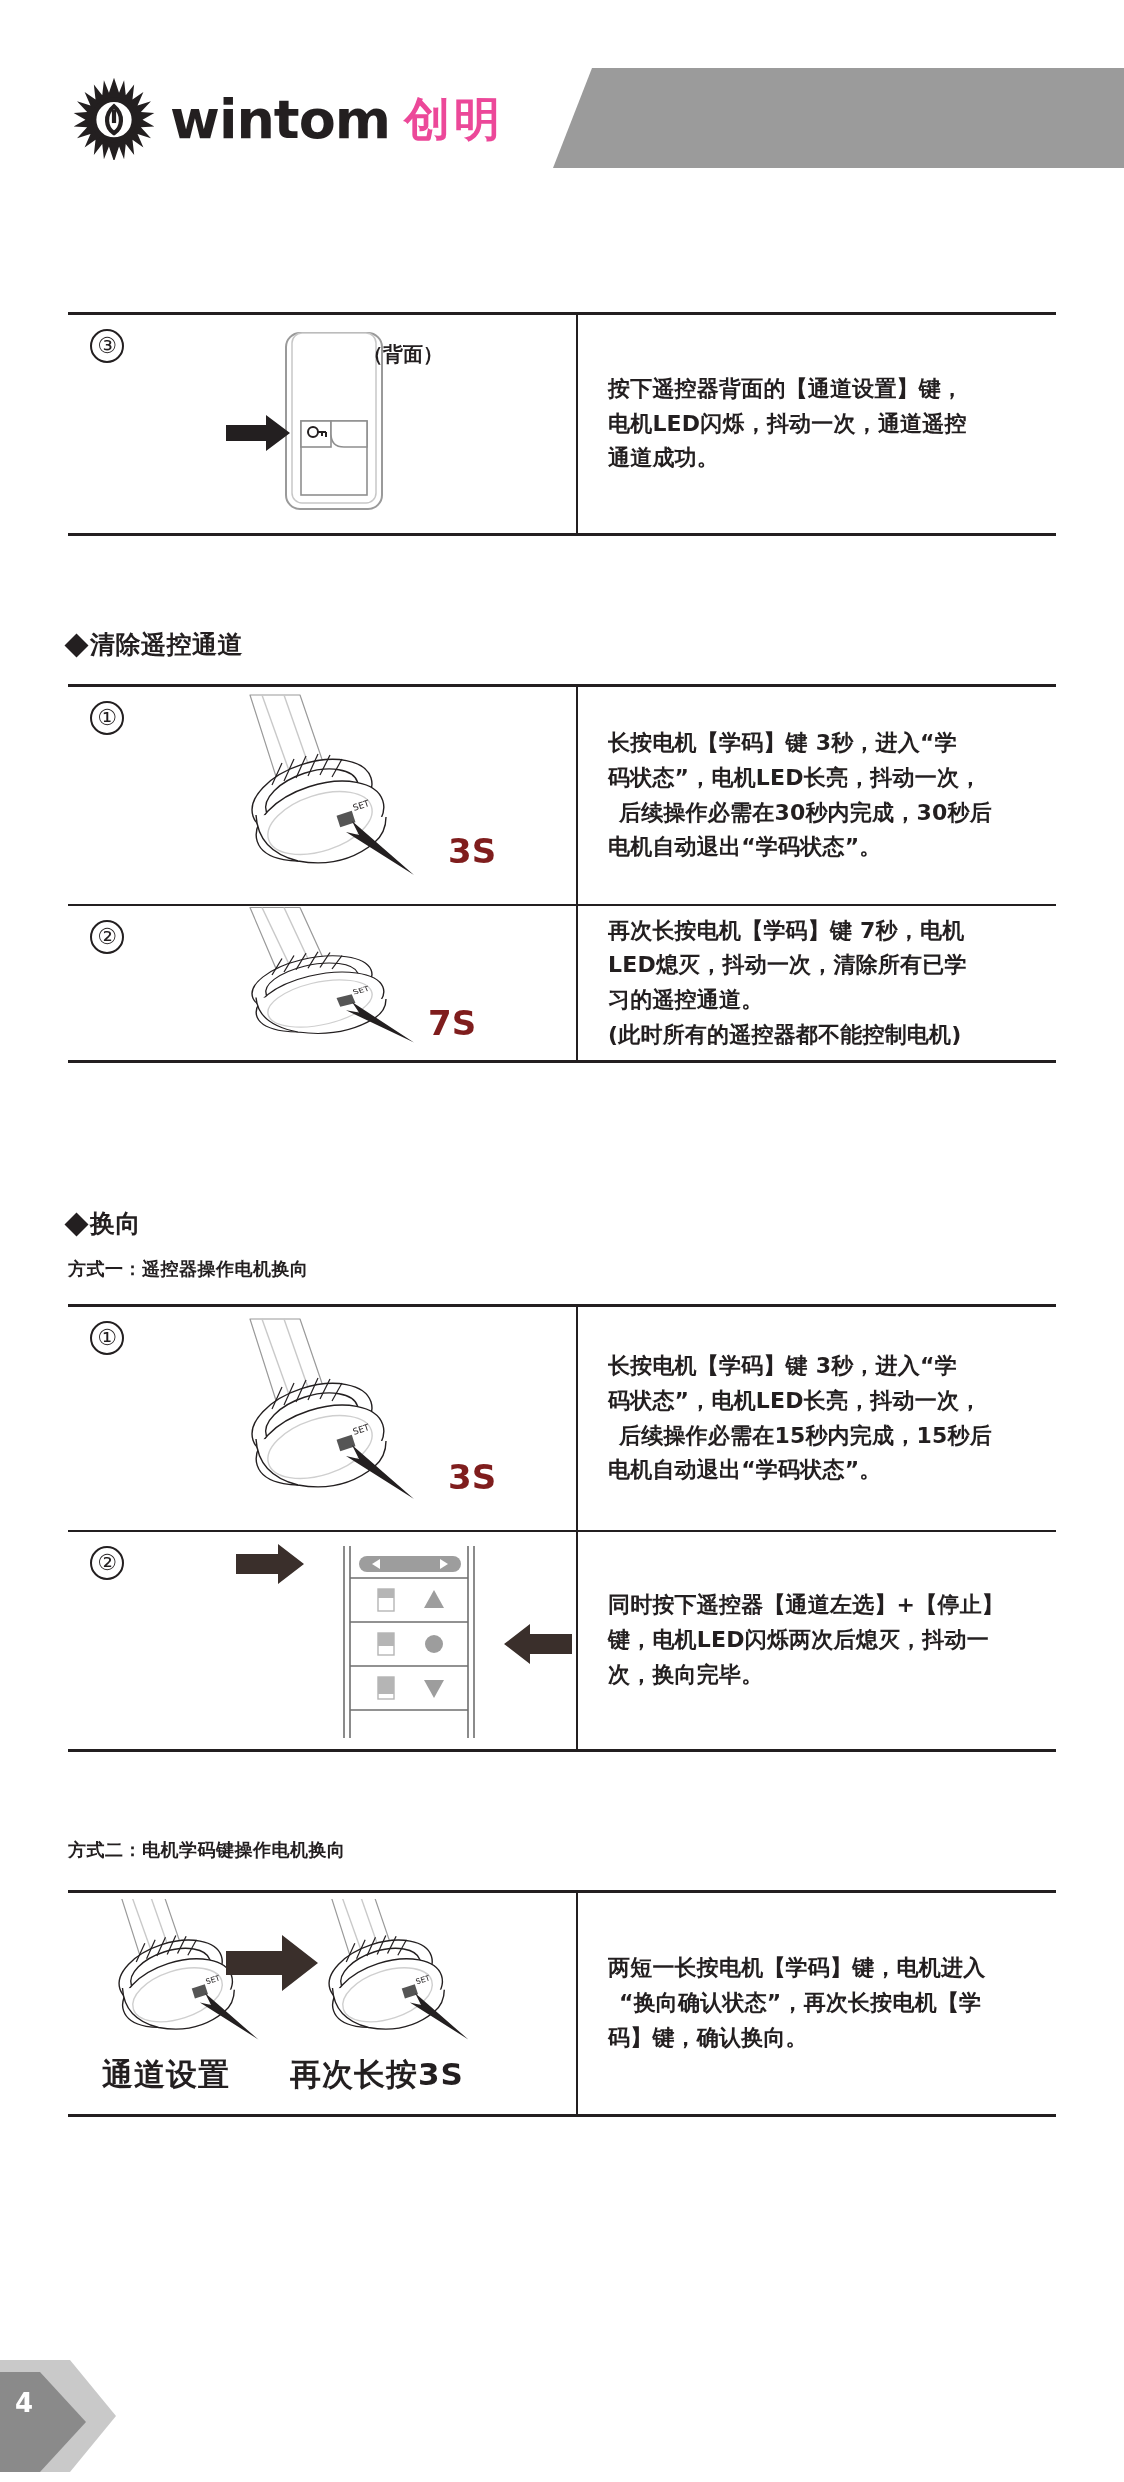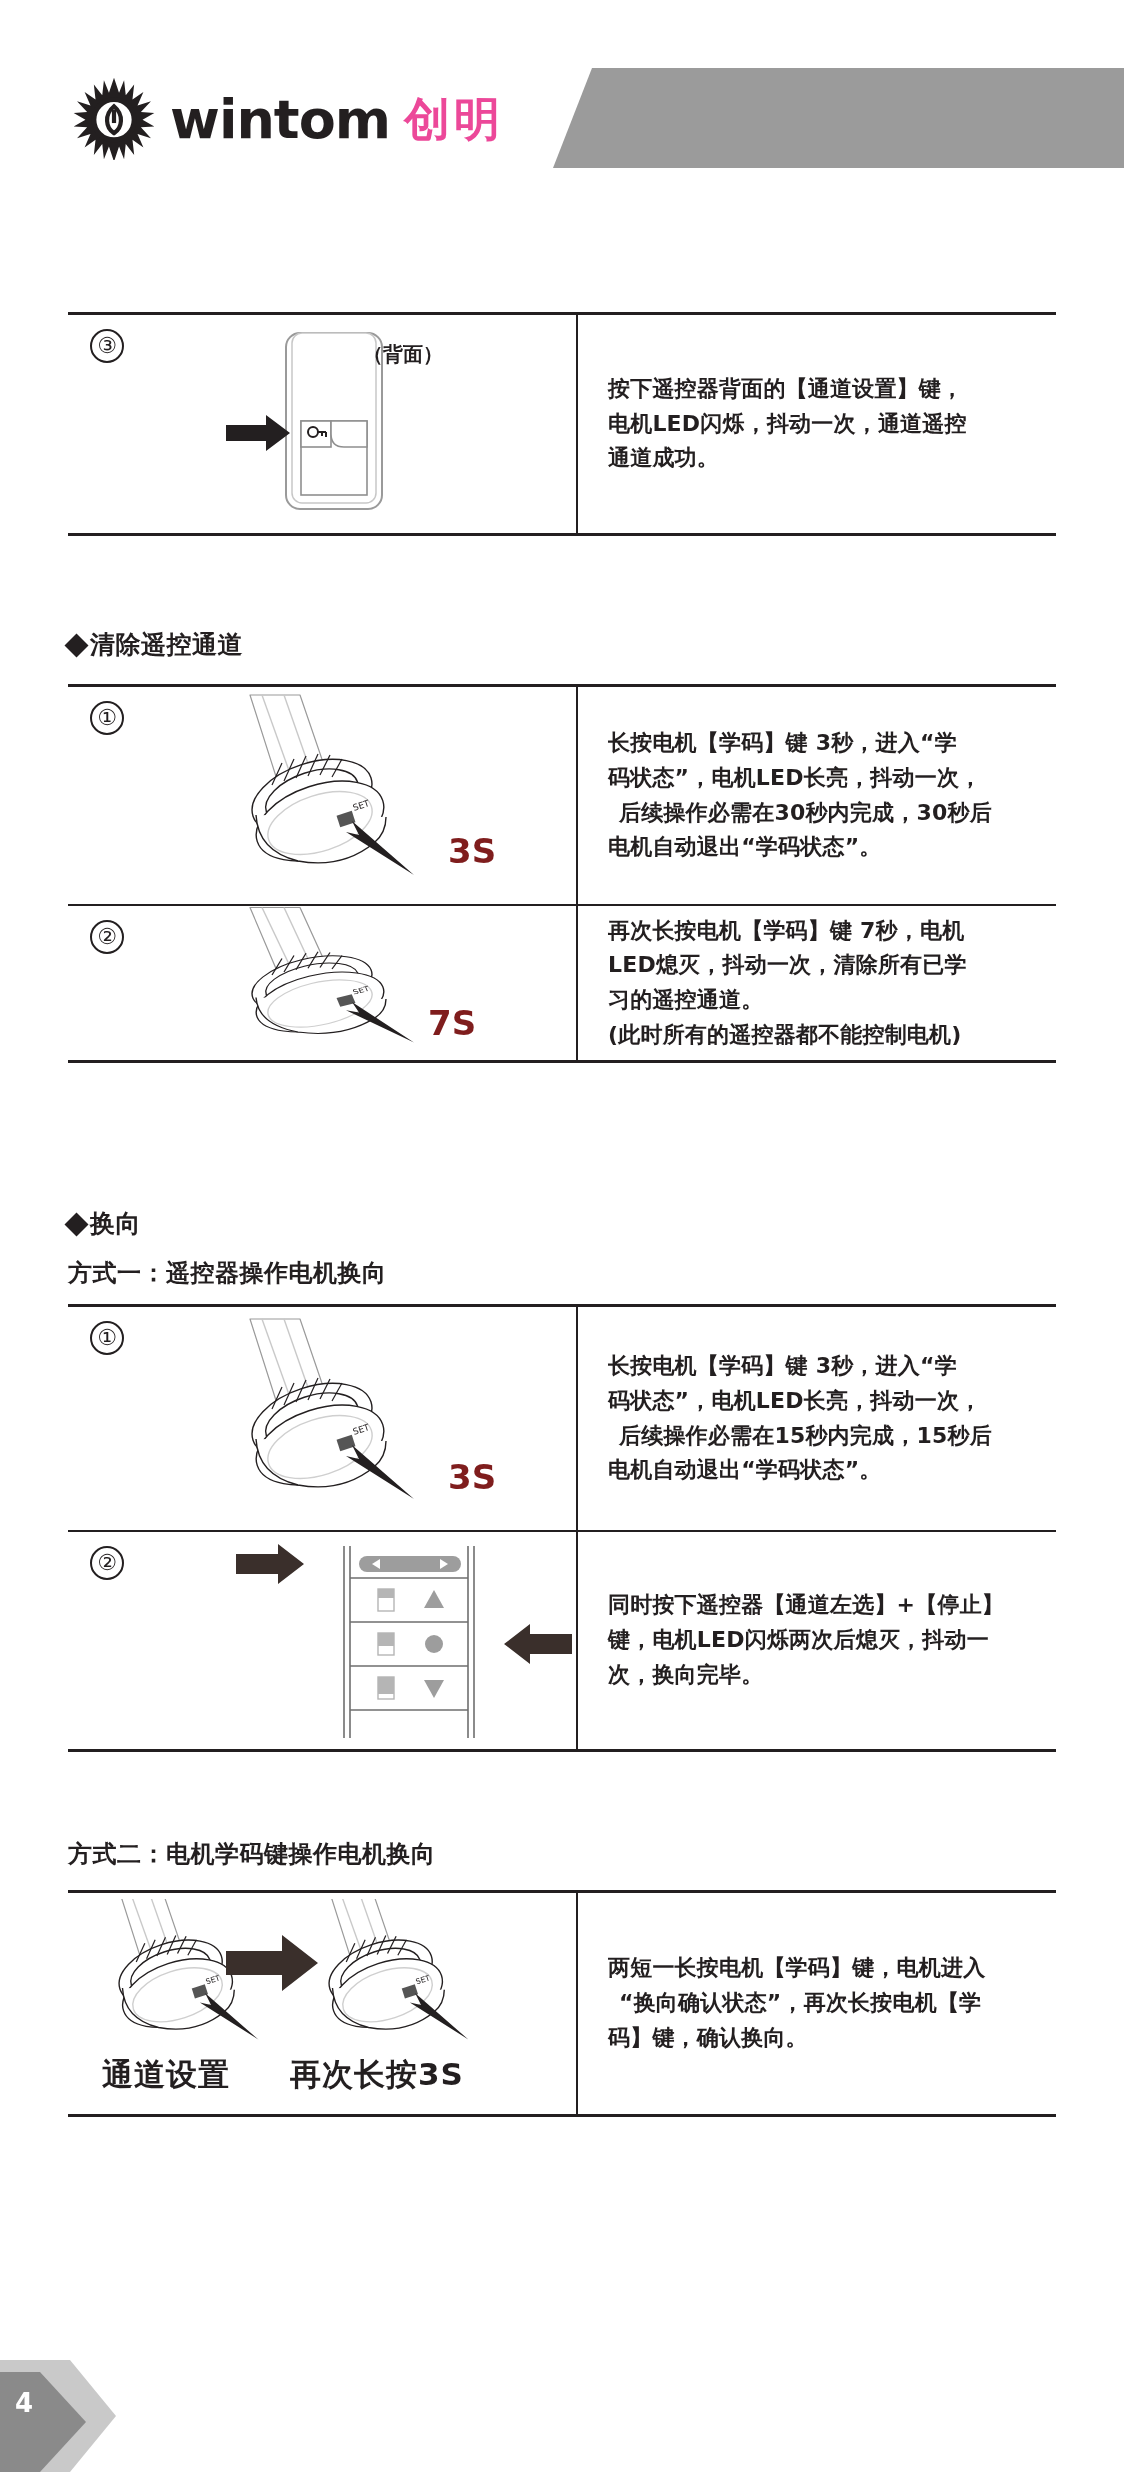--- a/index.html
+++ b/index.html
@@ -76,21 +76,21 @@
     display: inline-block;
     width: 17px; height: 17px;
     background: #231f20;
     transform: rotate(45deg);
     margin-right: 5px;
     position: relative;
     top: 1px;
   }
   .sub-head {
     position: absolute;
-    font-size: 24px;
+    font-size: 18px;
     font-weight: 700;
     color: #231f20;
     white-space: nowrap;
     letter-spacing: 0.5px;
   }
 
   
   .tbl {
     position: absolute;
     left: 68px;

